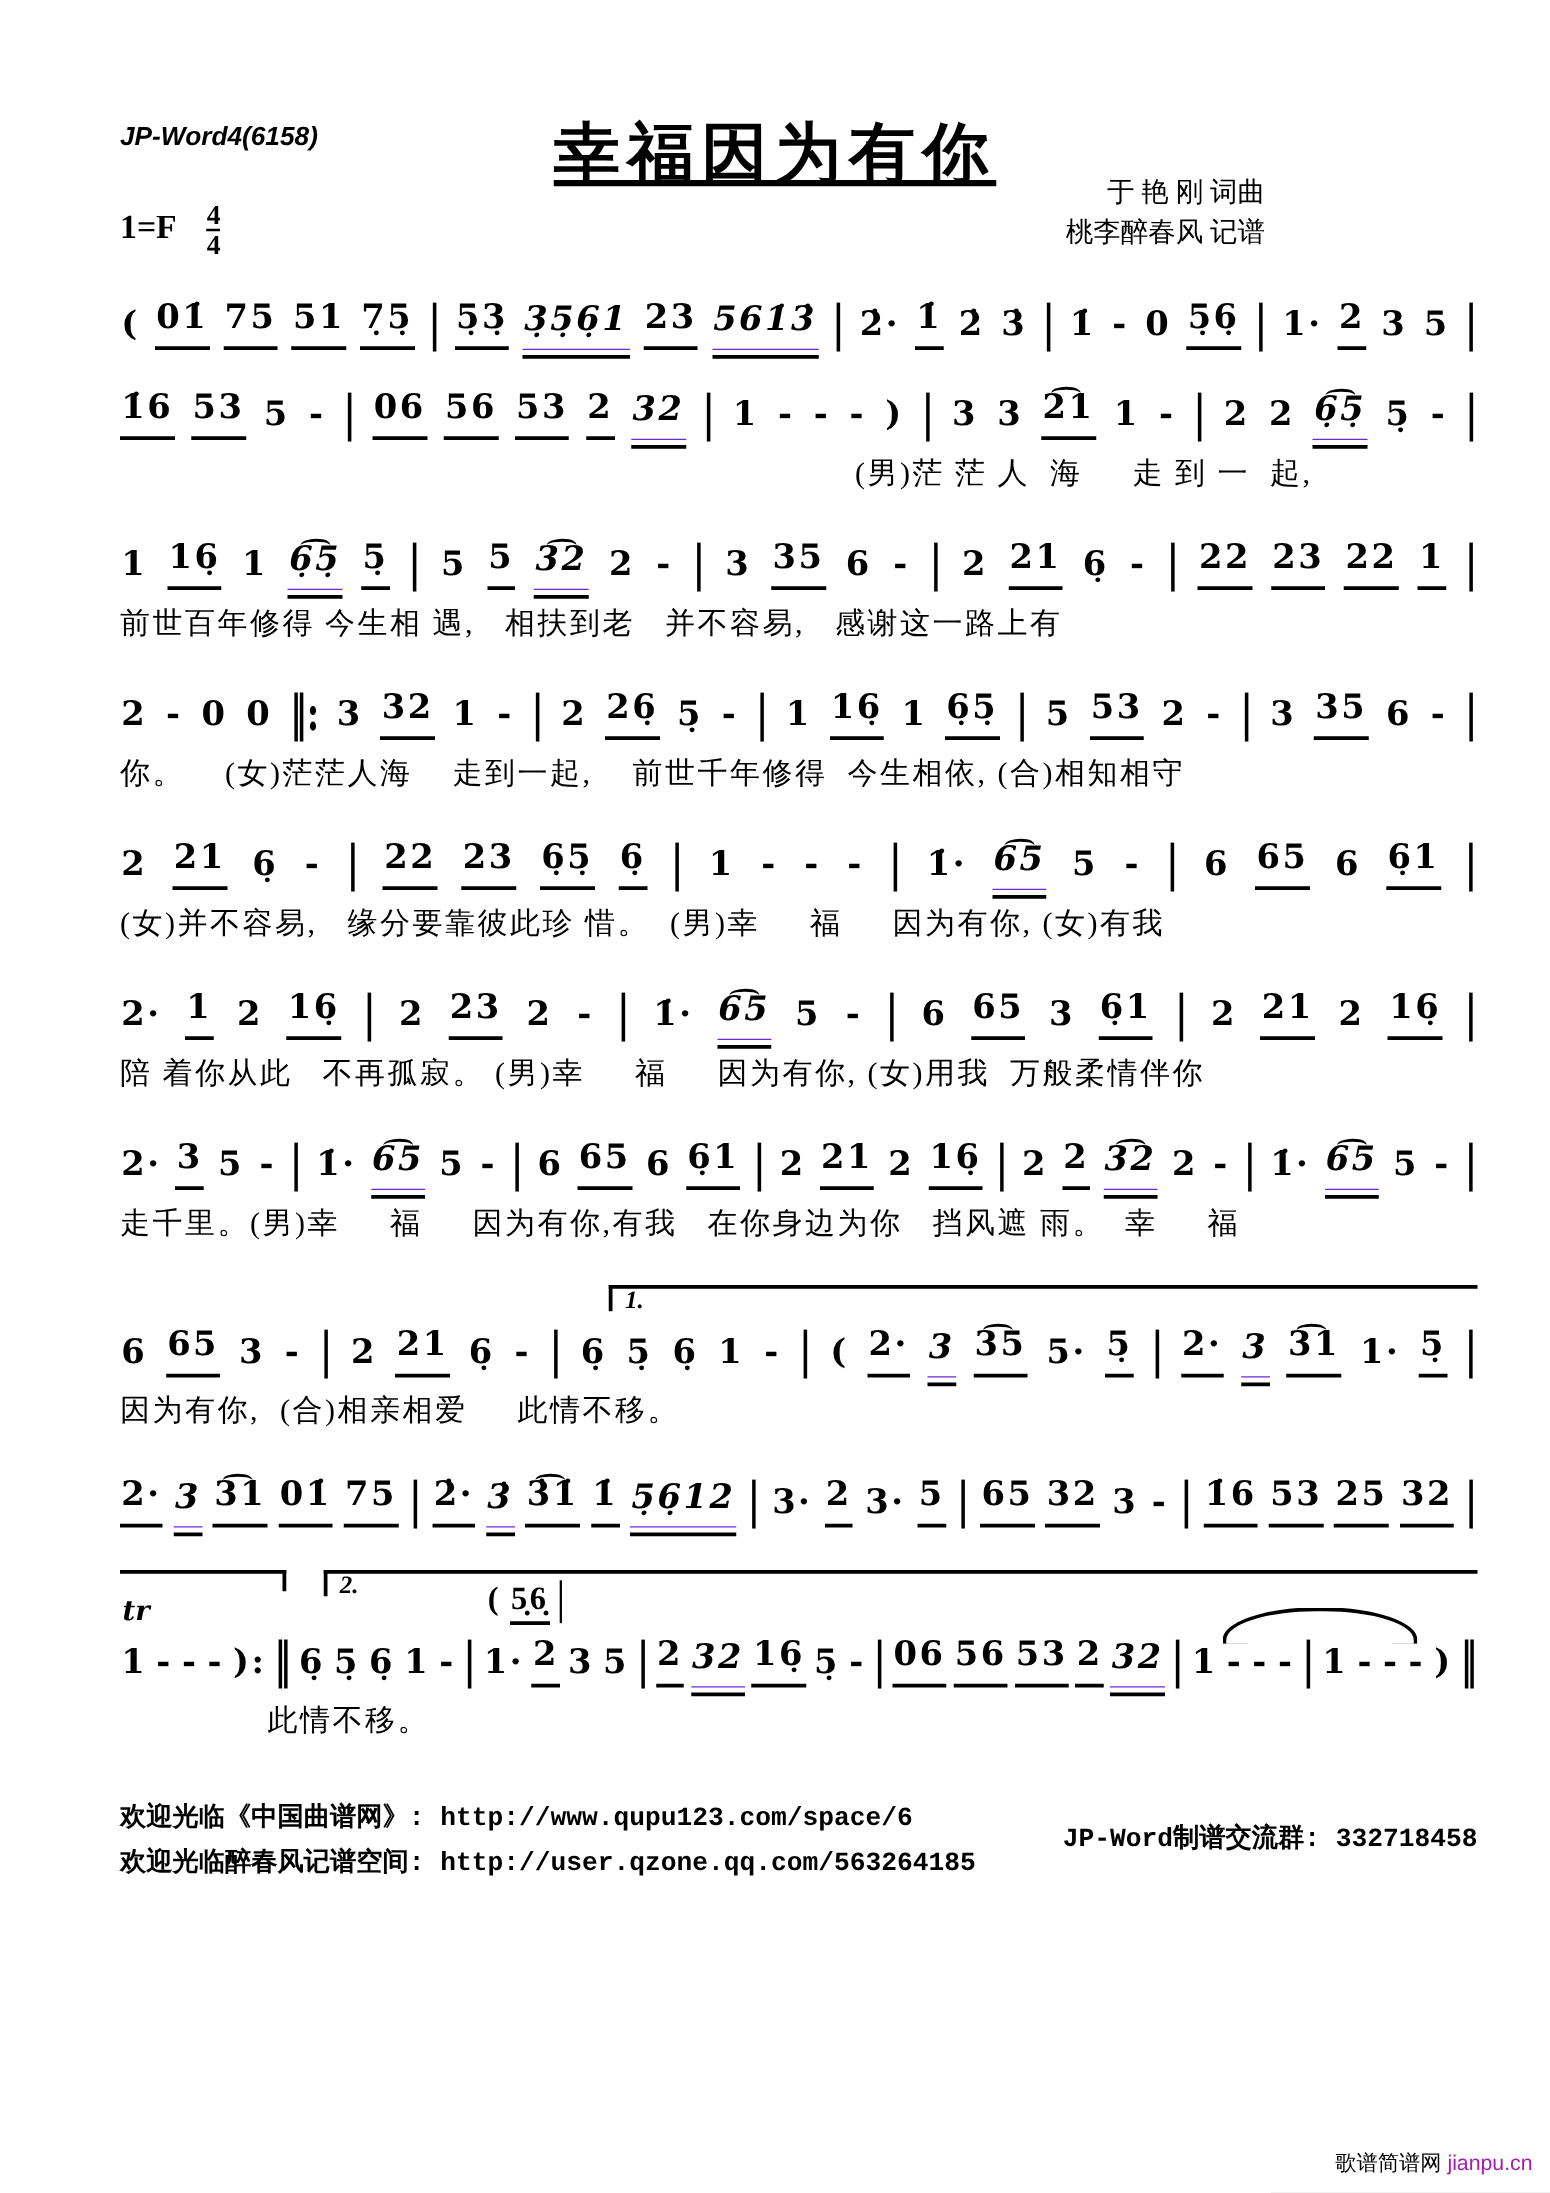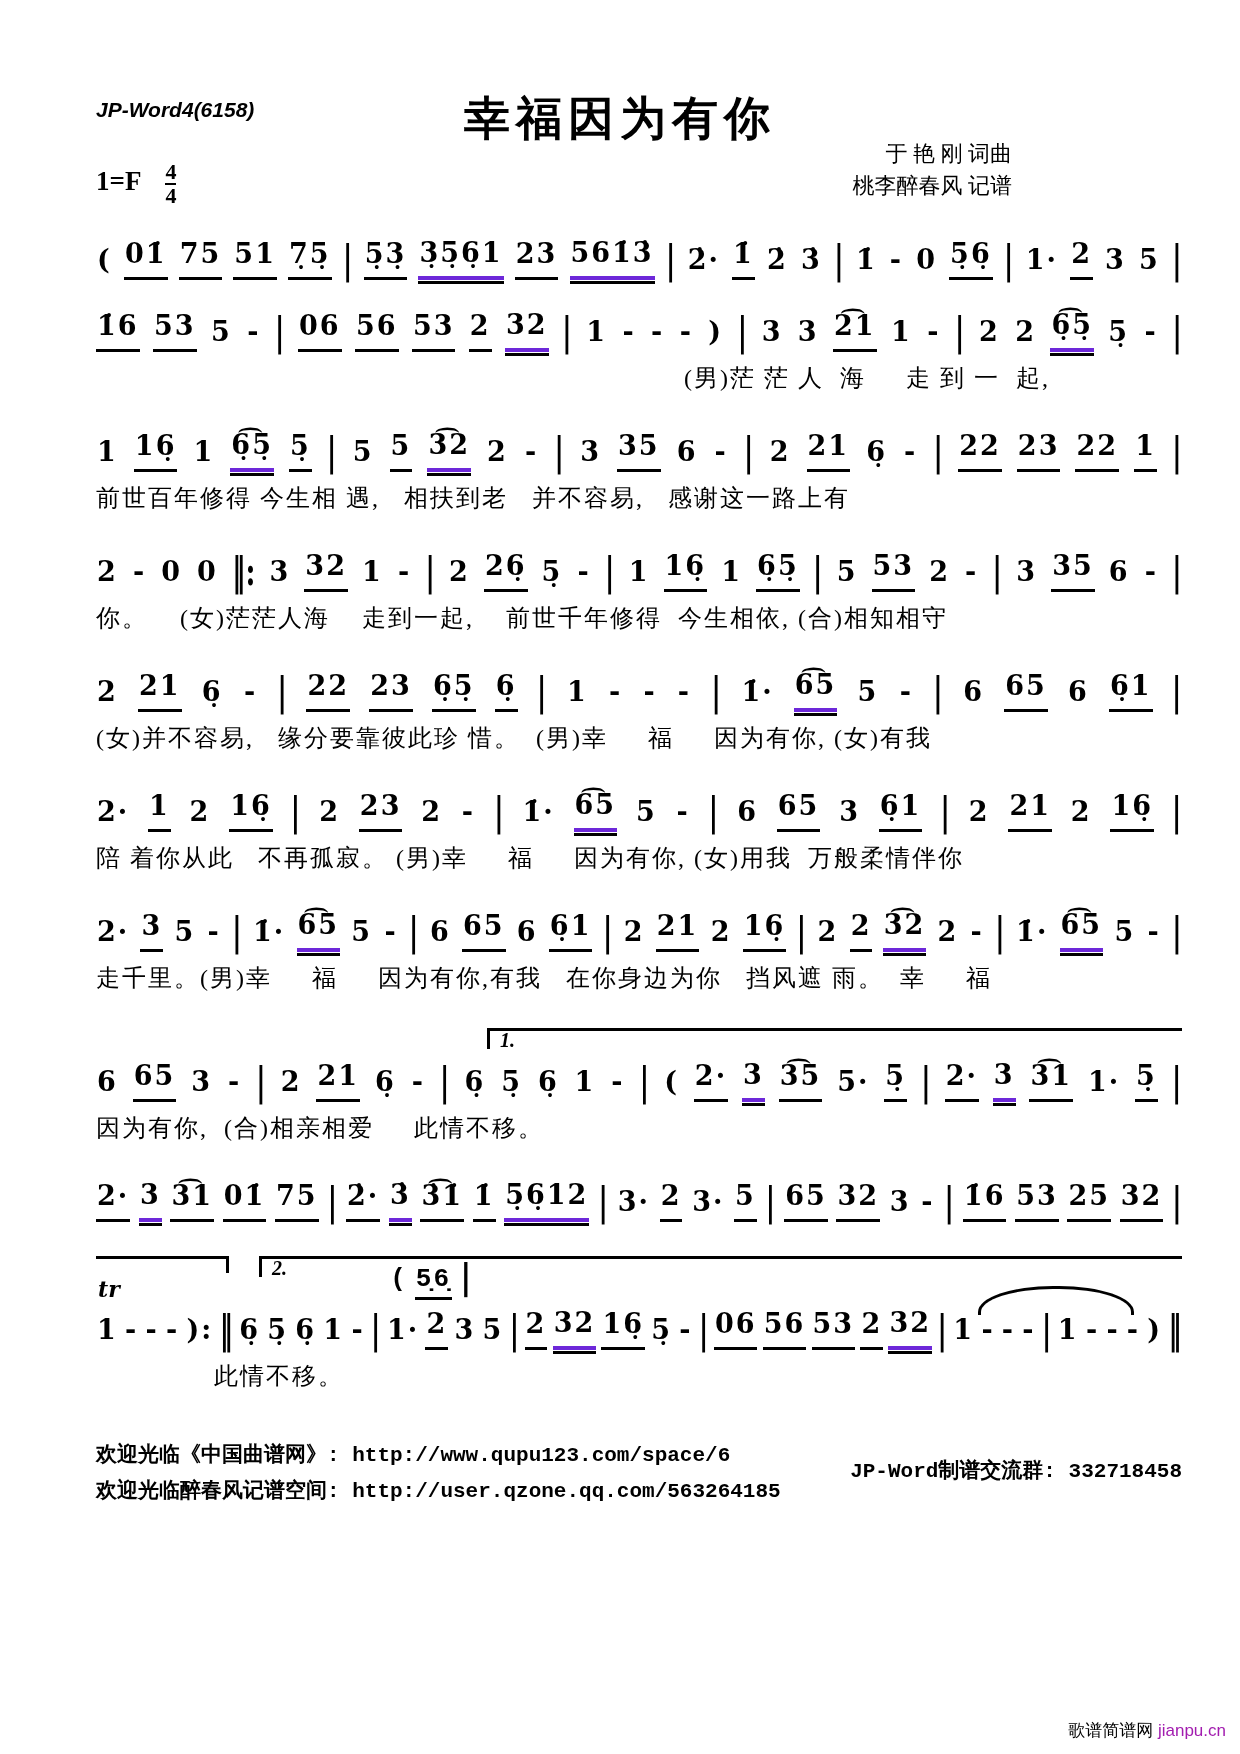--- a/index.html
+++ b/index.html
@@ -1,48 +1,48 @@
 <!DOCTYPE html>
 <html><head>
 <meta charset="utf-8">
 <style>
   html,body{margin:0;padding:0;background:#e8e8e8;}
   .page{position:relative;width:1240px;height:1754px;background:#ffffff;margin:0 auto;
         font-family:"Liberation Serif",serif;color:#000;overflow:hidden;}
   .gen{position:absolute;top:98px;left:96px;font:italic 700 21px "Liberation Sans",sans-serif;}
   .title{position:absolute;top:88px;left:0;width:100%;text-align:center;margin:0;
-         font-size:46px;font-weight:700;letter-spacing:6px;}
+         font-size:53px;font-weight:700;letter-spacing:6px;text-decoration:underline;}
   .credits{position:absolute;top:138px;right:228px;text-align:right;font-size:22px;line-height:32px;}
   .keysig{position:absolute;top:162px;left:96px;font-size:27px;font-weight:700;}
   .frac{display:inline-block;vertical-align:middle;text-align:center;font-size:22px;line-height:20px;margin-left:24px;}
   .fl{display:block;height:2px;background:#000;margin:1px 0;}
   .singer{position:absolute;top:170px;left:0;width:100%;text-align:center;font-size:23px;}
   .score{position:absolute;top:228px;left:96px;right:58px;}
   .system{position:relative;margin-bottom:20px;}
   .notes{display:flex;justify-content:space-between;align-items:flex-end;
          font-family:"DejaVu Serif","Liberation Serif",serif;font-size:27px;font-weight:700;
          height:52px;line-height:40px;}
   .n{position:relative;display:inline-block;letter-spacing:2px;padding:0 1px;}
   .u1{border-bottom:3px solid #000;padding-bottom:3px;}
-  .u2{border-bottom:4px solid #6d28d9;padding-bottom:3px;}
+  .u2{border-bottom:1px solid #6d28d9;padding-bottom:3px;font-style:italic;}
   .u2::after{content:"";position:absolute;left:0;right:0;bottom:-8px;height:3px;background:#000;}
   .bar{display:inline-block;transform:scaleY(1.45);font-weight:700;letter-spacing:0;}
   .lyrics{height:38px;font-size:24px;letter-spacing:2px;white-space:pre;margin-top:10px;}
   .ly-s2{padding-left:588px;}
   .ly-s10{padding-left:118px;}
   .pre{position:relative;}
   .pre.sm{height:30px;}
   .pre.lg{height:56px;}
   .volta{position:absolute;border-top:3px solid #000;border-left:3px solid #000;height:18px;}
   .v1{left:36%;right:0;top:8px;}
   .v2{left:15%;right:0;top:14px;}
   .vlabel{position:absolute;left:10px;top:-2px;font:italic 700 20px "Liberation Serif",serif;}
   .volta-end{position:absolute;left:0;width:12%;top:14px;height:14px;
              border-top:3px solid #000;border-right:3px solid #000;}
-  .pickup{position:absolute;left:27%;top:22px;font-family:Liberation Mono, monospace;
+  .pickup{position:absolute;left:27%;top:22px;font-family:Liberation Serif, serif;
           font-size:26px;font-weight:700;}
   .pickup .n{margin-right:6px;}
   .noteswrap{position:relative;}
   .trill{position:absolute;left:2px;top:-22px;font:italic 700 22px "DejaVu Serif",serif;}
   .endarc{position:absolute;right:48px;top:-12px;width:150px;height:26px;
           border:3px solid #000;border-bottom:none;border-radius:75px 75px 0 0 / 26px 26px 0 0;}
   .footer{position:absolute;top:1438px;left:96px;right:58px;
           font-family:"Liberation Mono",monospace;font-size:21px;font-weight:700;}
   .footer-left{float:left;line-height:36px;}
   .footer-right{float:right;margin-top:18px;}

